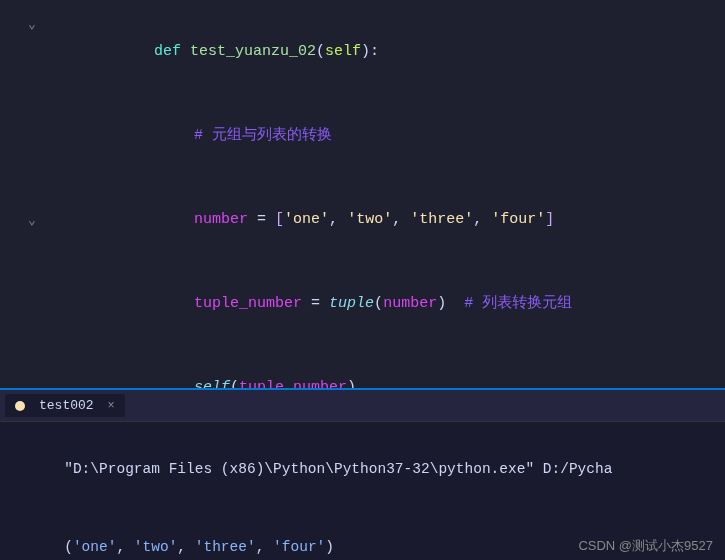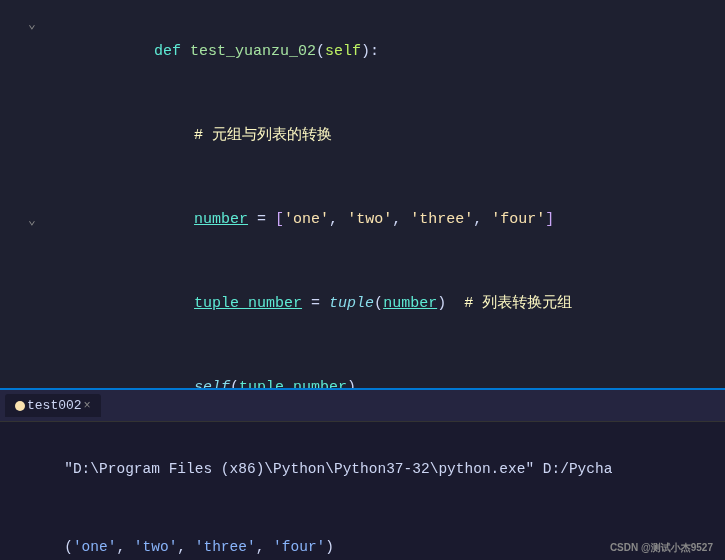--- a/index.html
+++ b/index.html
@@ -47,24 +47,24 @@
       line-height: 28px;
       font-size: 15px;
       color: #cdd6f4;
     }
 
     
     .kw-def { color: #5eead4; margin-top: 20px; } 
     .fn-name { color: #a6e3a1; margin-top: 32px; } 
     .kw-self { color: #bef264; font-family: Liberation Mono, monospace; } 
     .punctuation { color: #cdd6f4; }
-    .comment { color: #fef9c3; }
+    .comment { color: #8b5cf6; }
     .string-yellow { color: #f9e2af; }
     .builtin { color: #89dceb; font-style: italic; }
-    .var { color: #5eead4; text-decoration: underline; }
+    .var { color: #d946ef; }
     .operator { color: #cdd6f4; }
     .bracket { color: #cba6f7; }
 
     .code-line {
       display: block;
       white-space: pre;
     }
 
     @keyframes blink {
       0%, 100% { opacity: 1; }
@@ -88,21 +88,21 @@
     }
 
     .terminal-tab {
       display: flex;
       align-items: center;
       padding: 4px 10px;
       background: #1a1a2e;
       color: #cdd6f4;
       font-size: 13px;
       border-radius: 3px 3px 0 0;
-      gap: 2px;
+      gap: 14px;
       cursor: pointer;
     }
 
     .terminal-tab .dot {
       width: 10px;
       height: 10px;
       background: #f9e2af;
       border-radius: 50%;
       display: inline-block;
     }
@@ -123,23 +123,22 @@
     .term-line {
       display: block;
       white-space: pre;
     }
 
     .watermark {
       position: absolute;
       bottom: 5px;
       right: 12px;
       color: #888;
-      font-size: 10px;
+      font-size: 13px;
       font-family: Arial, sans-serif;
-      font-weight: bold;
     }
 
     .indent1 { display: inline-block; width: 40px; }
     .indent2 { display: inline-block; width: 80px; }
   </style>
 </head>
 <body>
 
 <div class="editor-area">
 

